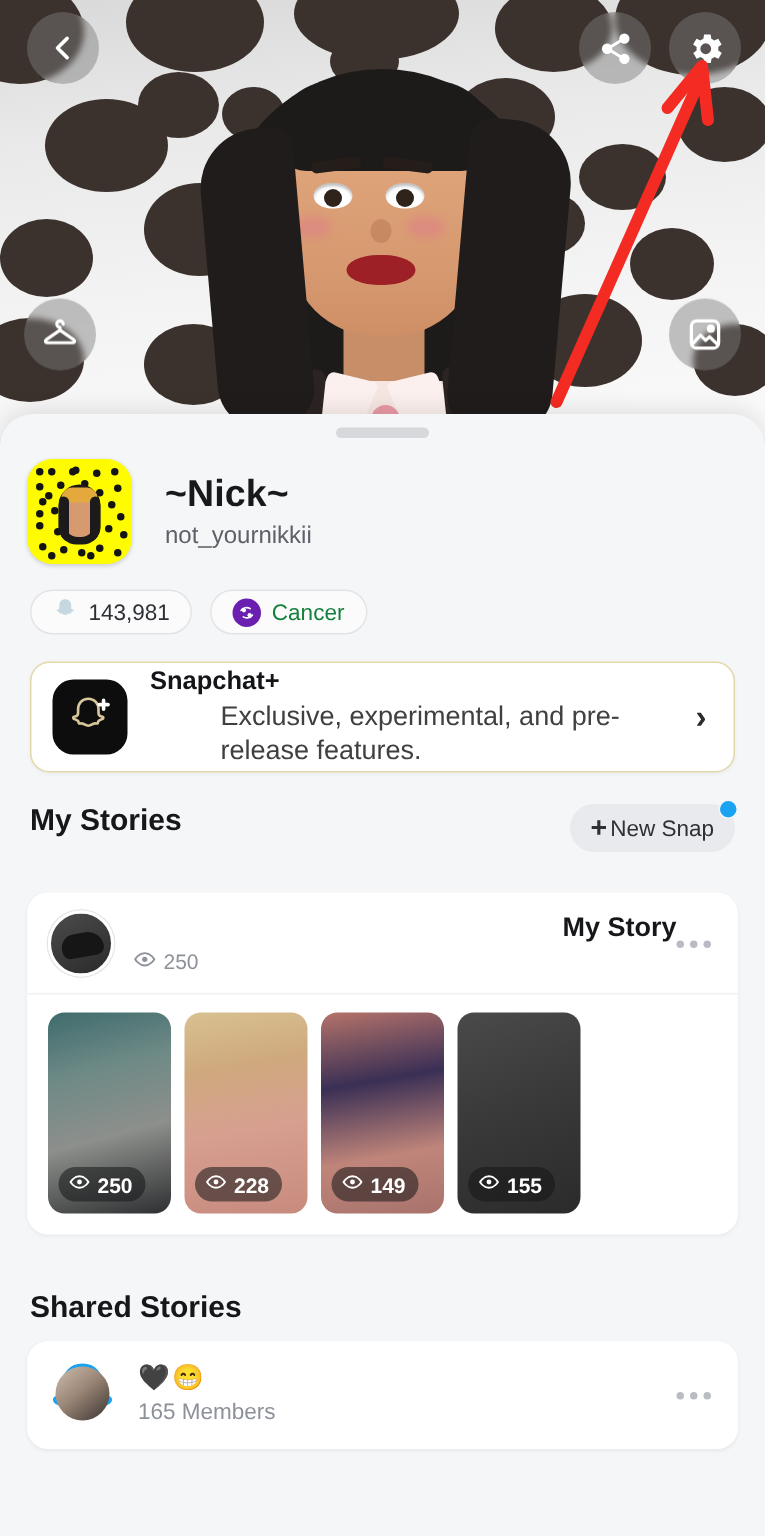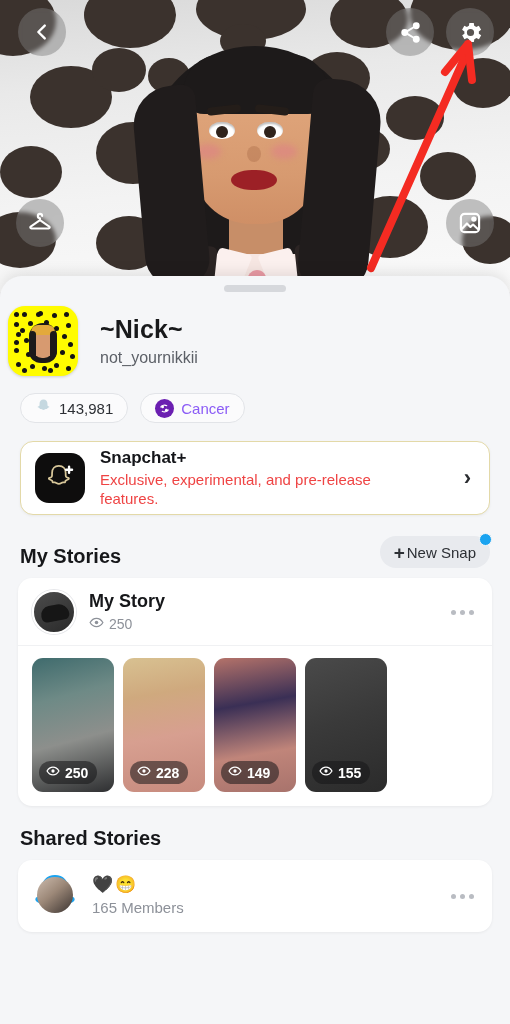--- a/index.html
+++ b/index.html
@@ -89,21 +89,21 @@
   .sheet{
     position:absolute; left:0; top:276px; width:510px; height:748px;
     background:#f5f6f8; border-radius:22px 22px 0 0;
     box-shadow:0 -3px 14px rgba(0,0,0,.10);
     overflow:hidden;
   }
   .grabber{ width:62px; height:7px; background:#d6d8dc; border-radius:4px;
             margin:9px auto 0; }
 
   
-  .idrow{ display:flex; align-items:center; padding:14px 0 0 8px; }
+  .idrow{ display:flex; align-items:center; padding:14px 0 0 18px; }
   .snapcode{
     width:70px; height:70px; border-radius:17px; background:#fffc00;
     position:relative; overflow:hidden; flex:none;
     box-shadow:0 1px 3px rgba(0,0,0,.16);
   }
   .dots{ position:absolute; inset:0; }
   .dots i{ position:absolute; width:5px; height:5px; background:#141414;
            border-radius:50%; }
   .sc-face{
     position:absolute; left:21px; top:17px; width:28px; height:40px;
@@ -120,57 +120,57 @@
   .names{ margin-left:22px; }
   .dispname{ font-size:25px; font-weight:bold; color:#18191b; letter-spacing:.1px; }
   .username{ font-size:16px; color:#5c6067; margin-top:5px; }
 
   .chips{ display:flex; gap:12px; padding:17px 0 0 20px; }
   .chip{
     display:flex; align-items:center; gap:7px; height:30px; padding:0 14px;
     background:#fbfbfc; border:1px solid #e2e4e8; border-radius:16px;
     font-size:15px; color:#2d3035;
   }
-  .chip.zod{ color:#8b5cf6; }
+  .chip.zod{ color:#15803d; }
   .zcircle{ width:19px; height:19px; border-radius:50%; background:#6b1fb1;
             display:flex; align-items:center; justify-content:center; }
 
   
   .splus{
     margin:18px 20px 0; height:74px; background:#fff;
     border:1.5px solid #e3d9a8; border-radius:13px;
     display:flex; align-items:center; padding:0 14px;
     box-shadow:0 1px 3px rgba(0,0,0,.05);
   }
   .splus-logo{
     width:50px; height:50px; border-radius:14px; background:#0e0d0d; flex:none;
     position:relative; display:flex; align-items:center; justify-content:center;
   }
   .splus-txt{ margin-left:15px; flex:1; }
   .splus-title{ font-size:17px; font-weight:bold; color:#141519; }
-  .splus-sub{ font-size:15px; color:#ef4444; line-height:1.28; margin-top:2px;
-              max-width:300px; }
+  .splus-sub{ font-size:18px; color:#404040; line-height:1.28; margin-top:2px;
+              max-width:300px;margin-left:47px; }
   .chev{ color:#2a2c30; font-size:22px; font-weight:bold; padding-right:4px; }
 
   
-  .sec{ display:flex; align-items:flex-end; justify-content:space-between;
+  .sec{ display:flex; align-items:flex-start; justify-content:space-between;
         padding:21px 20px 10px; }
   .sec h2{ font-size:20px; font-weight:bold; color:#16171a; }
   .newstory{
     position:relative; display:flex; align-items:center; gap:2px;
     height:32px; padding:0 14px; background:#e8eaee; border-radius:16px;
     font-size:15px; color:#2d3035; font-weight:500;
   }
   .newstory .plus{ font-size:19px; font-weight:bold; line-height:1; }
   .bluedot{ position:absolute; right:-2px; top:-3px; width:13px; height:13px;
             background:#1aa3f0; border-radius:50%; border:1.5px solid #f5f6f8; }
 
   
-  .card{ margin:0 18px; background:#fff; border-radius:14px; overflow:hidden;
-         box-shadow:0 1px 3px rgba(0,0,0,.06); }
+  .card{ margin:17px 18px; background:#fff; border-radius:14px; overflow:hidden;
+         box-shadow:0 1px 3px rgba(0,0,0,.06);text-align:right; }
   .cardhead{ display:flex; align-items:center; padding:12px 14px 11px;
              border-bottom:1px solid #f0f1f3; }
   .story-av{ width:44px; height:44px; border-radius:50%; flex:none;
     background:linear-gradient(150deg,#4c4c4c,#2a2a2a);
     border:2px solid #fff; box-shadow:0 0 0 1px #e6e7ea; overflow:hidden;
     position:relative; }
   .av-hand{ position:absolute; left:7px; top:13px; width:28px; height:16px;
             background:#161616; border-radius:10px 12px 6px 6px;
             transform:rotate(-10deg); }
   .cardhead .meta{ margin-left:13px; flex:1; }

